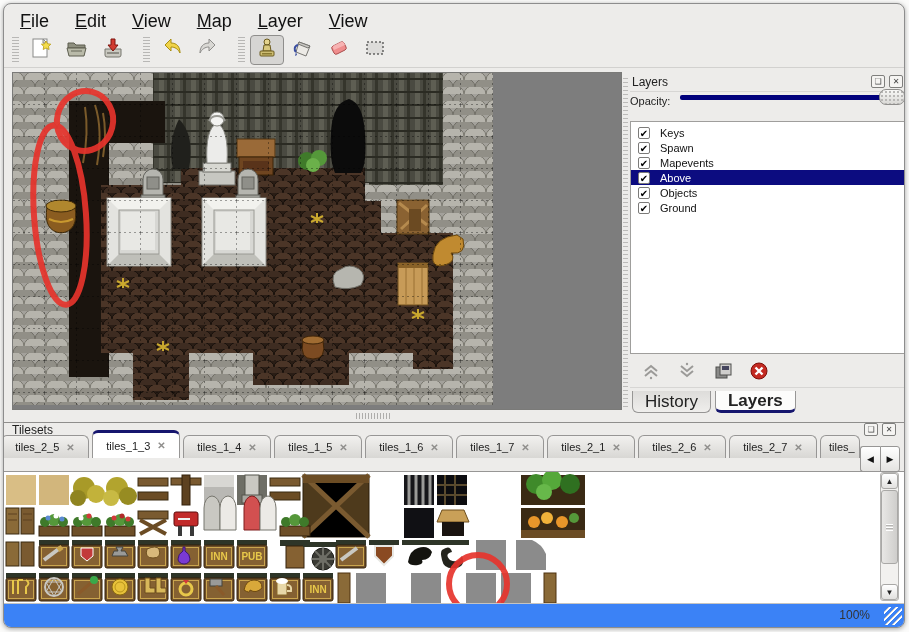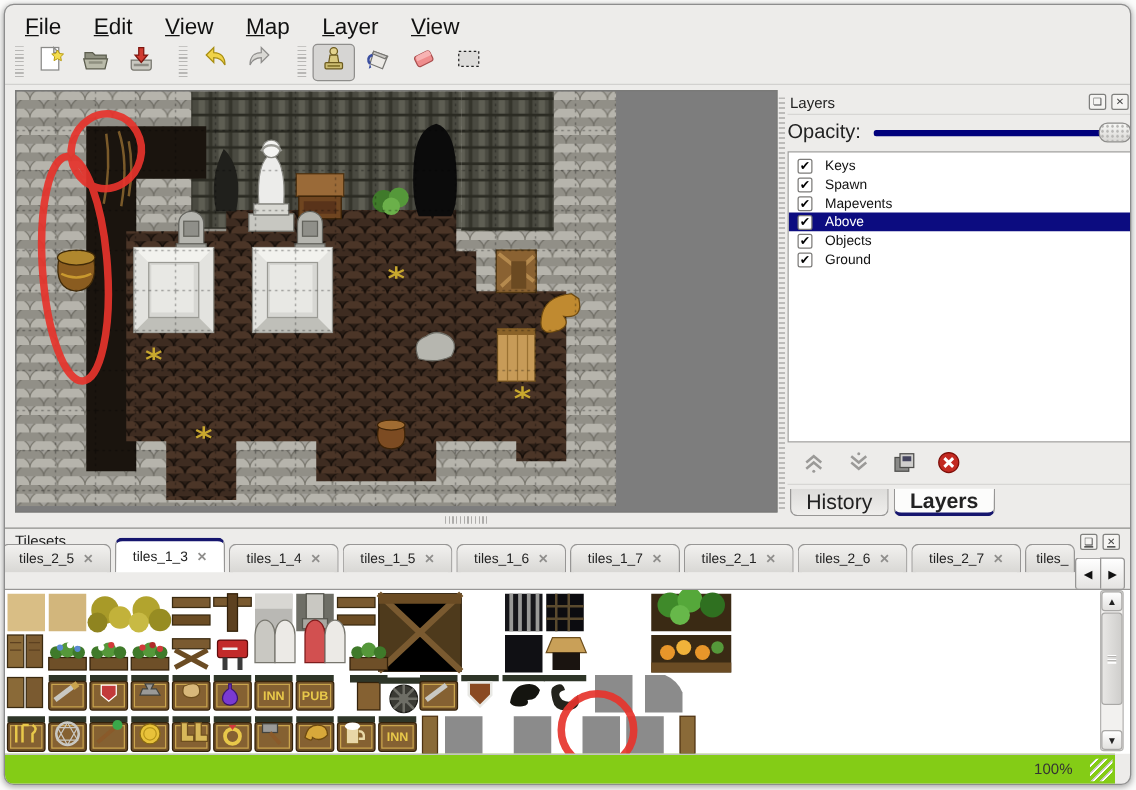--- a/index.html
+++ b/index.html
@@ -23,57 +23,57 @@
   .mapview { position:absolute; top:68px; left:8px; width:610px; height:338px; background:#7d7d7d; border:1px solid #7a7a78; overflow:hidden; }
   .splitter { position:absolute; top:409px; left:352px; width:34px; height:6px;
     background:repeating-linear-gradient(to right,#aeadab 0 1px,transparent 1px 3px); }
   .panel-grip { position:absolute; top:74px; left:619px; width:5px; height:330px;
     background:repeating-linear-gradient(to bottom,#bcbbb9 0 1px,transparent 1px 4px); }
   
   .layerspanel { position:absolute; top:68px; left:626px; width:275px; height:346px; }
   .ptitle { height:20px; display:flex; align-items:center; font-size:12px; color:#222; border-bottom:1px solid #d7d6d4; padding:0 2px; }
   .ptitle .sp { flex:1; }
   .winbtn { width:14px; height:13px; border:1px solid #7f7f7d; border-radius:2px; background:#f5f4f2; font-size:8px; line-height:11px; text-align:center; color:#444; margin-left:4px; }
-  .oprow { height:22px; display:flex; align-items:center; margin-top:3px; font-size:16px; color:#222; }
+  .oprow { height:22px; display:flex; margin-top:3px; font-size:11px; color:#222; }
   .optrack { flex:1; height:5px; background:#00007b; border-radius:2px; margin:0 2px 0 10px; position:relative; }
   .ophandle { position:absolute; right:-2px; top:-6px; width:26px; height:16px; border:1px solid #8f8e8c; border-radius:7px;
     background:radial-gradient(#b9b8b6 1px, transparent 1.2px) 4px 4px/4px 4px, linear-gradient(#f8f8f6,#d9d8d5); }
   .layerlist { margin-top:4px; height:233px; background:#fff; border:1px solid #9f9e9c; overflow:hidden; padding-top:3px; }
   .lrow { height:15px; display:flex; align-items:center; font-size:11px; color:#111; padding-left:7px; }
   .lrow.sel { background:#0c0c80; color:#fff; }
   .cb { width:12px; height:12px; background:#fff; border:1px solid #7c7b79; border-radius:2px; font-size:10px; line-height:11px; text-align:center; color:#000; flex:none; }
   .llabel { margin-left:10px; }
   .lbtnrow { height:30px; display:flex; align-items:center; gap:14px; padding-left:10px; margin-top:4px; border-bottom:1px solid #d7d6d4; }
   .lbtn { width:22px; height:22px; display:flex; align-items:center; justify-content:center; }
   .btabs { display:flex; gap:4px; margin-top:3px; padding-left:2px; }
   .btab { height:22px; min-width:64px; padding:0 12px; font-size:17px; color:#222; display:flex; align-items:center; justify-content:center;
     border:1px solid #979695; border-top:none; border-radius:0 0 6px 6px; background:linear-gradient(#dddcda,#efeeec); }
   .btab.active { background:#fcfcfb; border-bottom:3px solid #16166e; font-weight:bold; }
   
   .tilesets { position:absolute; top:418px; left:0; right:0; bottom:24px; border-top:1px solid #8f8e8c; background:#edecea; }
-  .tstitle { height:20px; display:flex; align-items:center; padding:0 8px; font-size:12px; color:#222;text-decoration:underline; }
+  .tstitle { height:20px; display:flex; align-items:flex-start; padding:0 8px; font-size:12px; color:#222; }
   .tabbar { position:absolute; top:7px; left:0; right:44px; height:28px; display:flex; align-items:flex-end; overflow:hidden;justify-content:flex-end; }
   .sliver { width:8px; height:23px; border:1px solid #979695; border-left:none; border-bottom:none; border-radius:0 6px 0 0; background:linear-gradient(#f2f1ef,#d8d7d4); flex:none; }
   .ttab { height:23px; width:88px; flex:none; margin-left:3px; display:flex; align-items:center; justify-content:center; gap:7px;
     border:1px solid #979695; border-bottom:none; border-radius:6px 6px 0 0; background:linear-gradient(#f2f1ef,#d8d7d4);
     font-size:11px; color:#222; }
   .ttab .x { color:#8f8e8c; font-size:10px; font-weight:bold; }
   .ttab.active { height:28px; background:#fff; border-top:3px solid #16166e; position:relative; z-index:2; }
   .tabarrows { position:absolute; top:23px; right:4px; display:flex; }
   .abtn { width:20px; height:26px; border:1px solid #979695; background:linear-gradient(#ffffff,#e4e3e1); font-size:9px; color:#111; display:flex; align-items:center; justify-content:center; }
   .abtn:first-child { border-right:none; border-radius:3px 0 0 3px; }
   .abtn:last-child { border-radius:0 3px 3px 0; }
   .tscontent { position:absolute; top:48px; left:0; right:0; bottom:0; background:#fff; border-top:1px solid #979695; overflow:hidden; }
   .vscroll { position:absolute; top:49px; right:5px; width:19px; bottom:2px; background:#f2f1ef; border:1px solid #b5b4b2; border-radius:3px; }
   .sbtn { position:absolute; left:0; width:17px; height:16px; background:linear-gradient(#ffffff,#e2e1df); border:1px solid #a9a8a6; border-radius:3px; font-size:8px; color:#222; text-align:center; line-height:15px; }
   .sthumb { position:absolute; left:0; top:17px; width:17px; height:74px; background:linear-gradient(to right,#e8e7e5,#cfcecc); border:1px solid #a9a8a6; border-radius:3px; }
   .sthumb::after { content:""; position:absolute; left:4px; right:4px; top:33px; height:7px;
     background:repeating-linear-gradient(to bottom,#fff 0 1px,#b5b4b2 1px 2px,transparent 2px 3px); }
   
-  .statusbar { position:absolute; left:0; right:12px; bottom:0; height:24px; background:#84cc16; border-top:1px solid #c5c4c2; }
+  .statusbar { position:absolute; left:0; right:0; bottom:0; height:24px; background:#3b82f6; border-top:1px solid #c5c4c2; }
   .zoomlvl { position:absolute; right:34px; top:4px; font-size:12px; color:#333; }
   .sizegrip { position:absolute; right:2px; bottom:2px; width:18px; height:18px; border-radius:0 0 6px 0;
     background:repeating-linear-gradient(135deg, transparent 0 3px, #c9c8c6 3px 4px, #fff 4px 5px); }
 </style>
 </head>
 <body>
 
 <div id="win">
 
   <div class="menubar">

